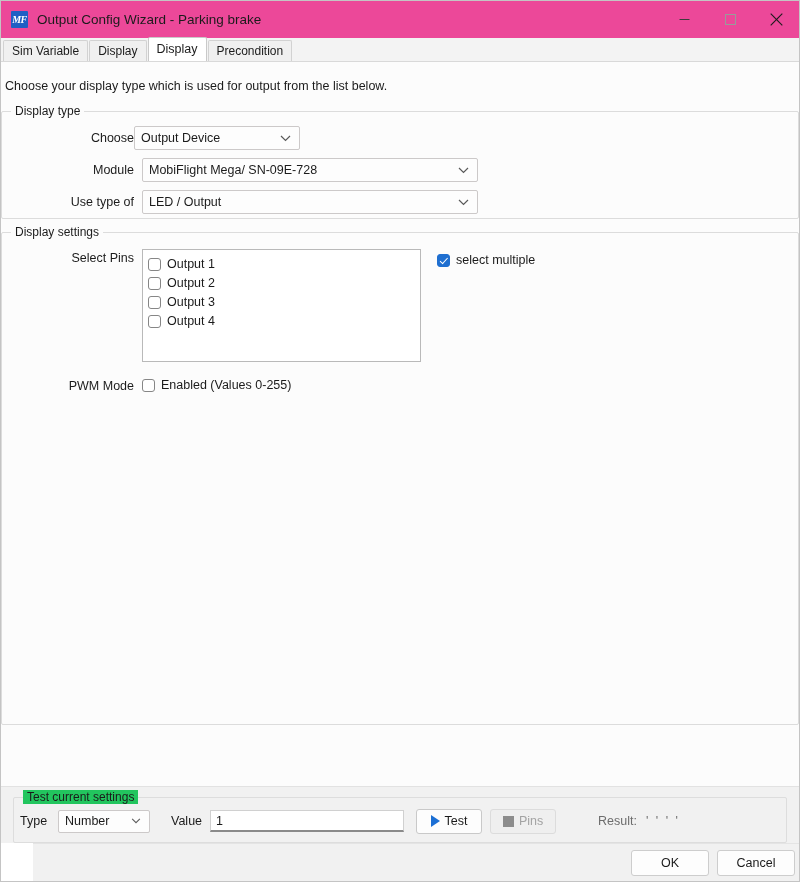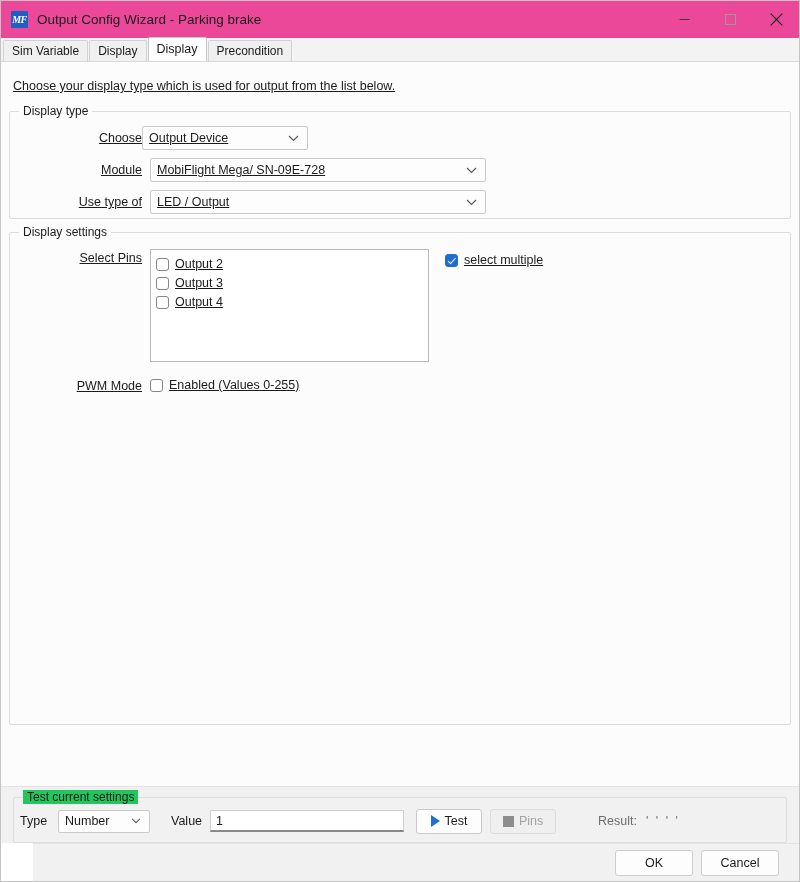--- a/index.html
+++ b/index.html
@@ -111,23 +111,22 @@
     position: relative;
     z-index: 2;
     font-size: 12.5px;
   }
 
   
   .content {
     flex: 1 1 auto;
     background: #fcfcfc;
     position: relative;
-    padding: 0 8px;
-    box-sizing: border-box;
-    text-decoration: underline;
+    padding: 0 0;
+    box-sizing: border-box;
   }
   .intro {
     font-size: 12.5px;
     color: #1b1b1b;
     padding: 17px 2px 0 4px;
   }
 
   .groupbox {
     position: relative;
     border: 1px solid #dcdcdc;
@@ -331,21 +330,21 @@
 
   
   .footer {
     flex: 0 0 auto;
     height: 38px;
     background: #f1f1f1;
     border-top: 1px solid #e4e4e4;
     display: flex;
     align-items: center;
     justify-content: flex-end;
-    padding-right: 20px;
+    padding-right: 4px;
     box-sizing: border-box;
     margin-left: 32px;
   }
   .footer .btn {
     width: 78px;
     height: 26px;
     margin-left: 8px;
     background: #fdfdfd;
     border: 1px solid #cdcdcd;
   }
@@ -429,20 +428,24 @@
       </div>
     </div>
 
     <div class="groupbox" style="height:493px; margin-top:13px;">
       <div class="gb-title">Display settings</div>
 
       <div class="row" style="align-items:flex-start; margin-top:16px;">
         <div class="lbl" style="width:132px; padding-top:2px;">Select Pins</div>
 
         <div class="listbox" style="width:279px; height:113px; margin-left:8px;">
+          <div class="cb-item">
+            <span class="cbox"></span>
+            <span class="cb-label">Output 1</span>
+          </div>
           <div class="cb-item">
             <span class="cbox"></span>
             <span class="cb-label">Output 2</span>
           </div>
           <div class="cb-item">
             <span class="cbox"></span>
             <span class="cb-label">Output 3</span>
           </div>
           <div class="cb-item">
             <span class="cbox"></span>

